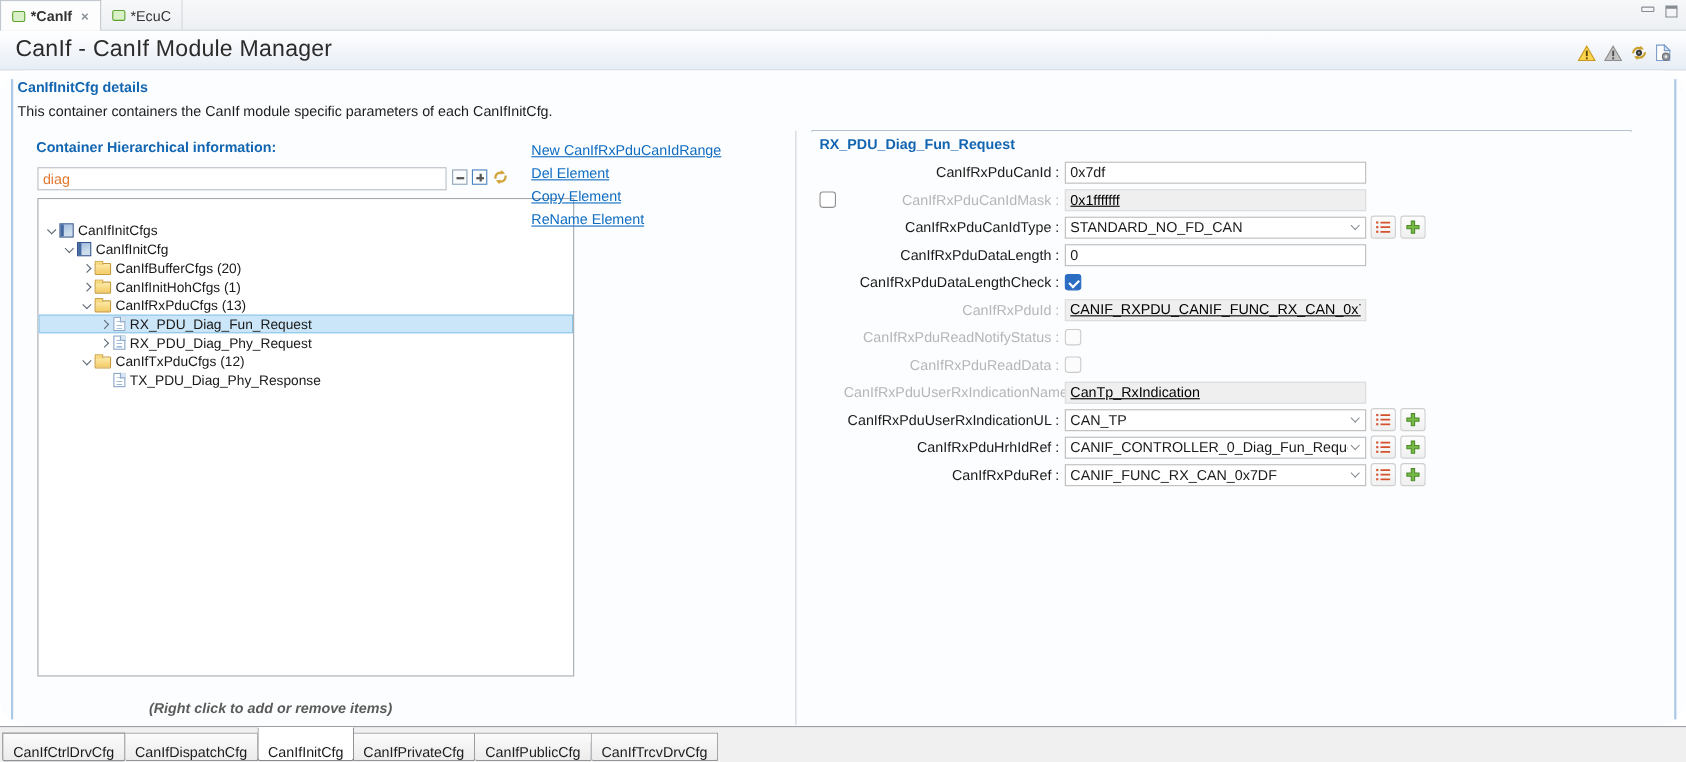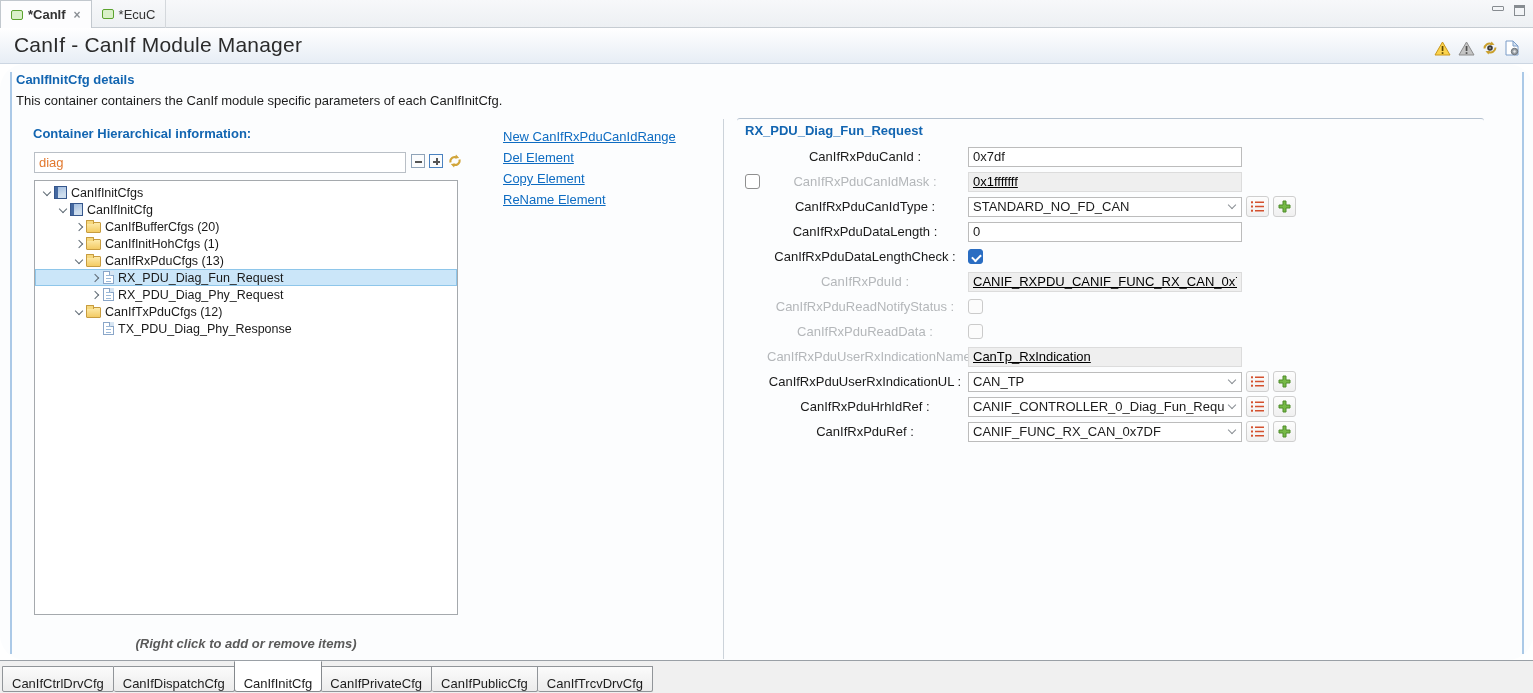--- a/index.html
+++ b/index.html
@@ -36,53 +36,53 @@
   
   .lp-head { position:absolute; left:33px; top:62px; color:#1265b1; font-weight:bold; }
   .filter { position:absolute; left:34px; top:88px; width:372px; height:21px; border:1px solid #b9bfc6;
     color:#e2792f; padding:0 4px; font-size:13px; font-family:inherit; background:#fff; outline:none; }
   .ftools { position:absolute; left:411px; top:90px; display:flex; gap:4px; align-items:center; }
   .boxbtn { width:14px; height:14px; border:1px solid #8fa3b8; background:#fbfcfd; position:relative; }
   .boxbtn.plus { border-color:#4a82c0; }
   .boxbtn::before { content:''; position:absolute; left:3px; top:6px; width:7px; height:1.5px; background:#555; }
   .boxbtn.plus::after { content:''; position:absolute; left:6px; top:3px; width:1.5px; height:7px; background:#555; }
 
-  .tree { position:absolute; left:34px; top:116px; width:424px; height:435px; border:1px solid #a5a9ad; background:#fff; overflow:hidden; padding-top:3px; }
+  .tree { position:absolute; left:34px; top:116px; width:488px; height:435px; border:1px solid #a5a9ad; background:#fff; overflow:hidden; padding-top:20px; }
   .trow { height:17px; display:flex; align-items:center; font-size:12.5px; color:#1a1a1a; position:relative; border:1px solid transparent; }
   .trow.sel { background:#cbe6f9; border-color:#8ec6ea; }
   .exp { width:14px; height:16px; position:relative; flex:none; }
   .exp.closed::after { content:''; position:absolute; left:4px; top:5px; width:5px; height:5px;
     border-right:1.5px solid #5f6a74; border-bottom:1.5px solid #5f6a74; transform:rotate(-45deg); }
   .exp.open::after { content:''; position:absolute; left:4px; top:4px; width:5px; height:5px;
     border-right:1.5px solid #5f6a74; border-bottom:1.5px solid #5f6a74; transform:rotate(45deg); }
   .ic { display:inline-block; position:relative; flex:none; margin-right:4px; }
   .ic.module { width:13px; height:13px; background:linear-gradient(160deg,#9db9de 0%,#cddded 70%); border:1px solid #35568c; }
   .ic.module::before { content:''; position:absolute; left:0px; top:0px; width:3px; height:11px; background:#4468a0; }
   .ic.folder { width:15px; height:11px; margin-top:2px; background:linear-gradient(#fdeaa9,#f3cb64); border:1px solid #c79c3f; border-radius:1px; }
   .ic.folder::before { content:''; position:absolute; top:-3px; left:-1px; width:6px; height:3px; background:#f6d87e; border:1px solid #c79c3f; border-bottom:none; border-radius:1px 1px 0 0; }
   .ic.doc { width:11px; height:13px; background:#fff; border:1px solid #8aa6c8; margin-left:1px; }
   .ic.doc::before { content:''; position:absolute; right:-1px; top:-1px; width:4px; height:4px; background:#d7e5f2; border-left:1px solid #8aa6c8; border-bottom:1px solid #8aa6c8; }
   .ic.doc::after { content:''; position:absolute; left:2px; top:3px; width:5px; height:7px;
     background:repeating-linear-gradient(#9bb9d9 0 1px,transparent 1px 3px); }
   .hint { position:absolute; left:34px; top:572px; width:424px; text-align:center; color:#5a5a5a; font-style:italic; font-weight:bold; }
 
   
   .links { position:absolute; left:483px; top:62px; display:flex; flex-direction:column; }
-  .links a { color:#0e6cc2; text-decoration:underline; line-height:21px; cursor:pointer; white-space:nowrap;margin-left:20px; }
+  .links a { color:#0e6cc2; text-decoration:underline; line-height:21px; cursor:pointer; white-space:nowrap; }
 
   .vsep { position:absolute; left:723px; top:55px; width:1px; height:540px; background:#ccd3da; }
 
   
   .details { position:absolute; left:737px; top:54px; width:747px; height:540px;
     border-top:1px solid #b4c1cf; border-radius:3px 3px 0 0; }
   .dp-title { position:absolute; left:8px; top:4px; color:#1265b1; font-weight:bold; }
   .form { position:absolute; left:0; top:25px; width:747px; display:flex; flex-direction:column; }
   .frow { height:25px; display:flex; align-items:center; }
   .lead { width:30px; display:flex; justify-content:flex-start; padding-left:8px; }
-  .flabel { width:196px; text-align:center; color:#1a1a1a; white-space:nowrap; }
+  .flabel { width:196px; text-align:right; color:#1a1a1a; white-space:nowrap; }
   .flabel.dis { color:#b4b7ba; }
   .fwrap { margin-left:5px; display:flex; align-items:center; gap:4px; }
   .tinput { width:274px; height:20px; border:1px solid #bcbcbc; background:#fff; padding:0 4px;
     font-family:inherit; font-size:13px; color:#1a1a1a; outline:none; }
   .tinput.dis { background:#efefef; border-color:#dcdcdc; color:#000000;text-decoration:underline; }
   .combo { width:274px; height:20px; border:1px solid #bcbcbc; background:#fff; display:flex; align-items:center; padding:0 4px; }
   .combo .val { flex:1; overflow:hidden; white-space:nowrap; }
   .cchev { width:6px; height:6px; border-right:1.5px solid #8a8f94; border-bottom:1.5px solid #8a8f94; transform:rotate(45deg); margin:-3px 2px 0 4px; flex:none; }
   .cb { width:15px; height:15px; border:1px solid #8f8f8f; border-radius:3px; background:#fff; position:relative; display:inline-block; flex:none; }
   .cb.checked { background:#2a6dc2; border-color:#2a6dc2; }

